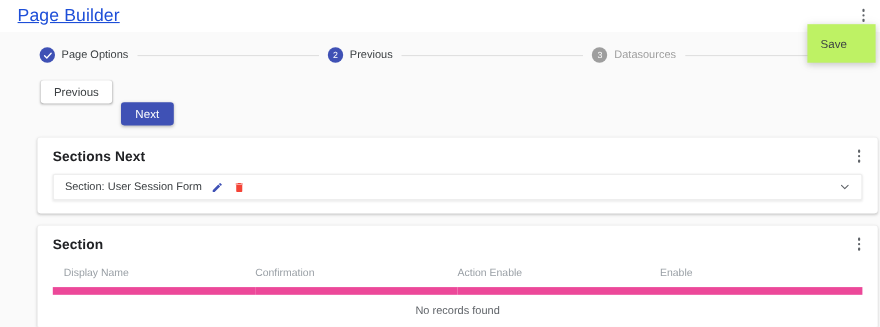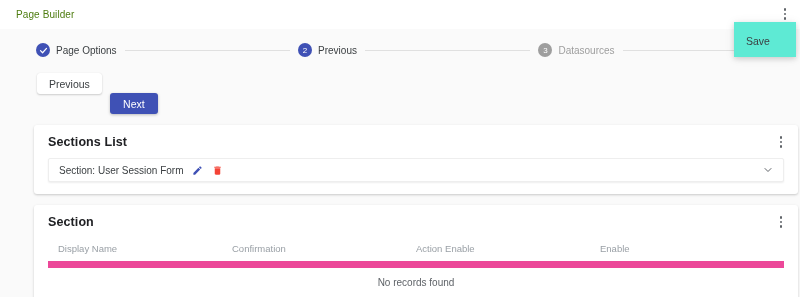--- a/index.html
+++ b/index.html
@@ -22,25 +22,26 @@
   .appbar {
     position: absolute;
     top: 0; left: 0;
     width: 800px;
     height: 29px;
     background: #ffffff;
     display: flex;
     align-items: center;
   }
   .app-title {
-    font-size: 10px;
+    font-size: 16px;
     font-weight: 400;
-    color: #4d7c0f;
+    color: #1d4ed8;
     letter-spacing: .1px;
     margin-left: 16px;
+    text-decoration: underline;
   }
 
   .kebab {
     width: 14px;
     height: 16px;
     display: flex;
     flex-direction: column;
     justify-content: center;
     align-items: center;
     gap: 2px;
@@ -59,21 +60,21 @@
     right: 8px;
   }
 
   
   .menu-panel {
     position: absolute;
     top: 22px;
     left: 734px;
     width: 62px;
     height: 35px;
-    background: #5eead4;
+    background: #bef264;
     box-shadow: 0 2px 5px rgba(0,0,0,.14), 0 1px 10px rgba(0,0,0,.08);
     z-index: 40;
     padding-top: 10px;
   }
   .menu-item {
     font-size: 10.5px;
     color: #3c4043;
     padding: 3px 12px;
     cursor: pointer;
     white-space: nowrap;
@@ -296,21 +297,21 @@
     <button class="btn btn-secondary">Previous</button>
     <button class="btn btn-primary">Next</button>
   </div>
 
   <div class="card">
     <div class="kebab card-kebab">
       <i></i>
       <i></i>
       <i></i>
     </div>
-    <div class="card-title">Sections List</div>
+    <div class="card-title">Sections Next</div>
 
     <div class="section-row">
       <span class="section-label">Section: User Session Form</span>
 
       <span class="icon-btn">
         <svg viewBox="0 0 24 24" width="11" height="11" fill="#3f51b5">
           <path d="M3 17.25V21h3.75L17.81 9.94l-3.75-3.75L3 17.25zM20.71 7.04a1 1 0 0 0 0-1.41l-2.34-2.34a1 1 0 0 0-1.41 0l-1.83 1.83 3.75 3.75 1.83-1.83z"></path>
         </svg>
       </span>
 

